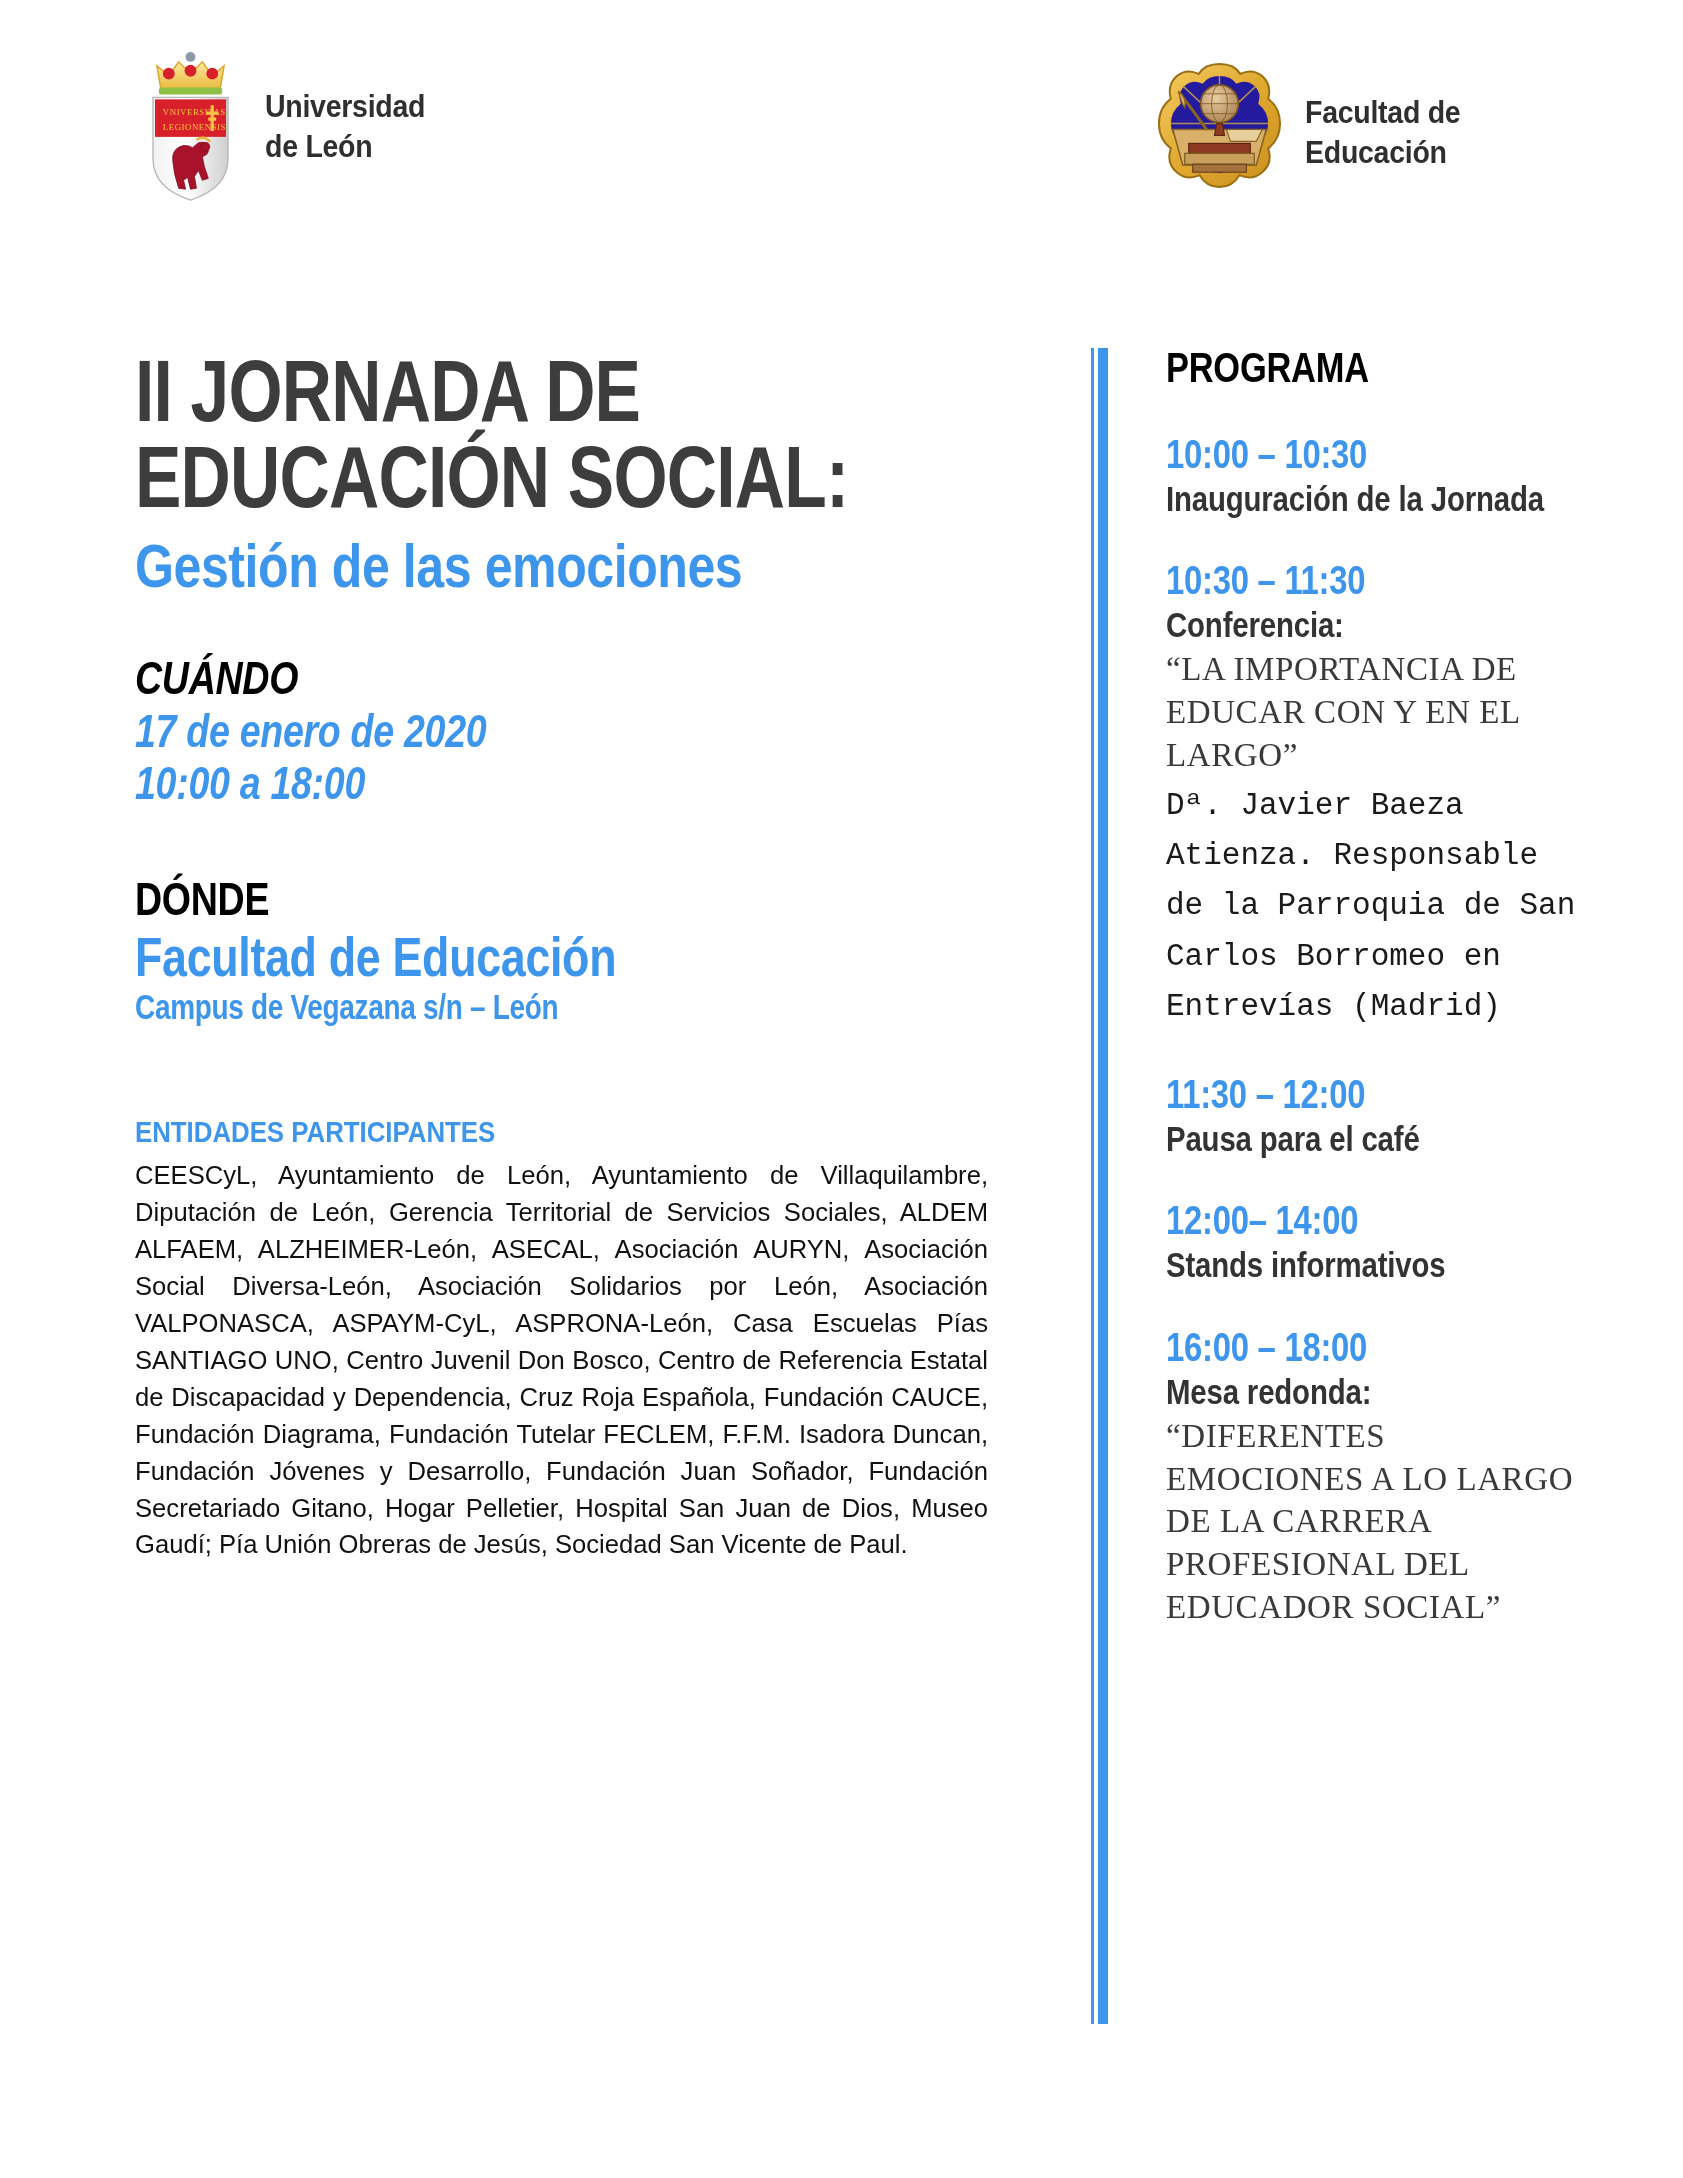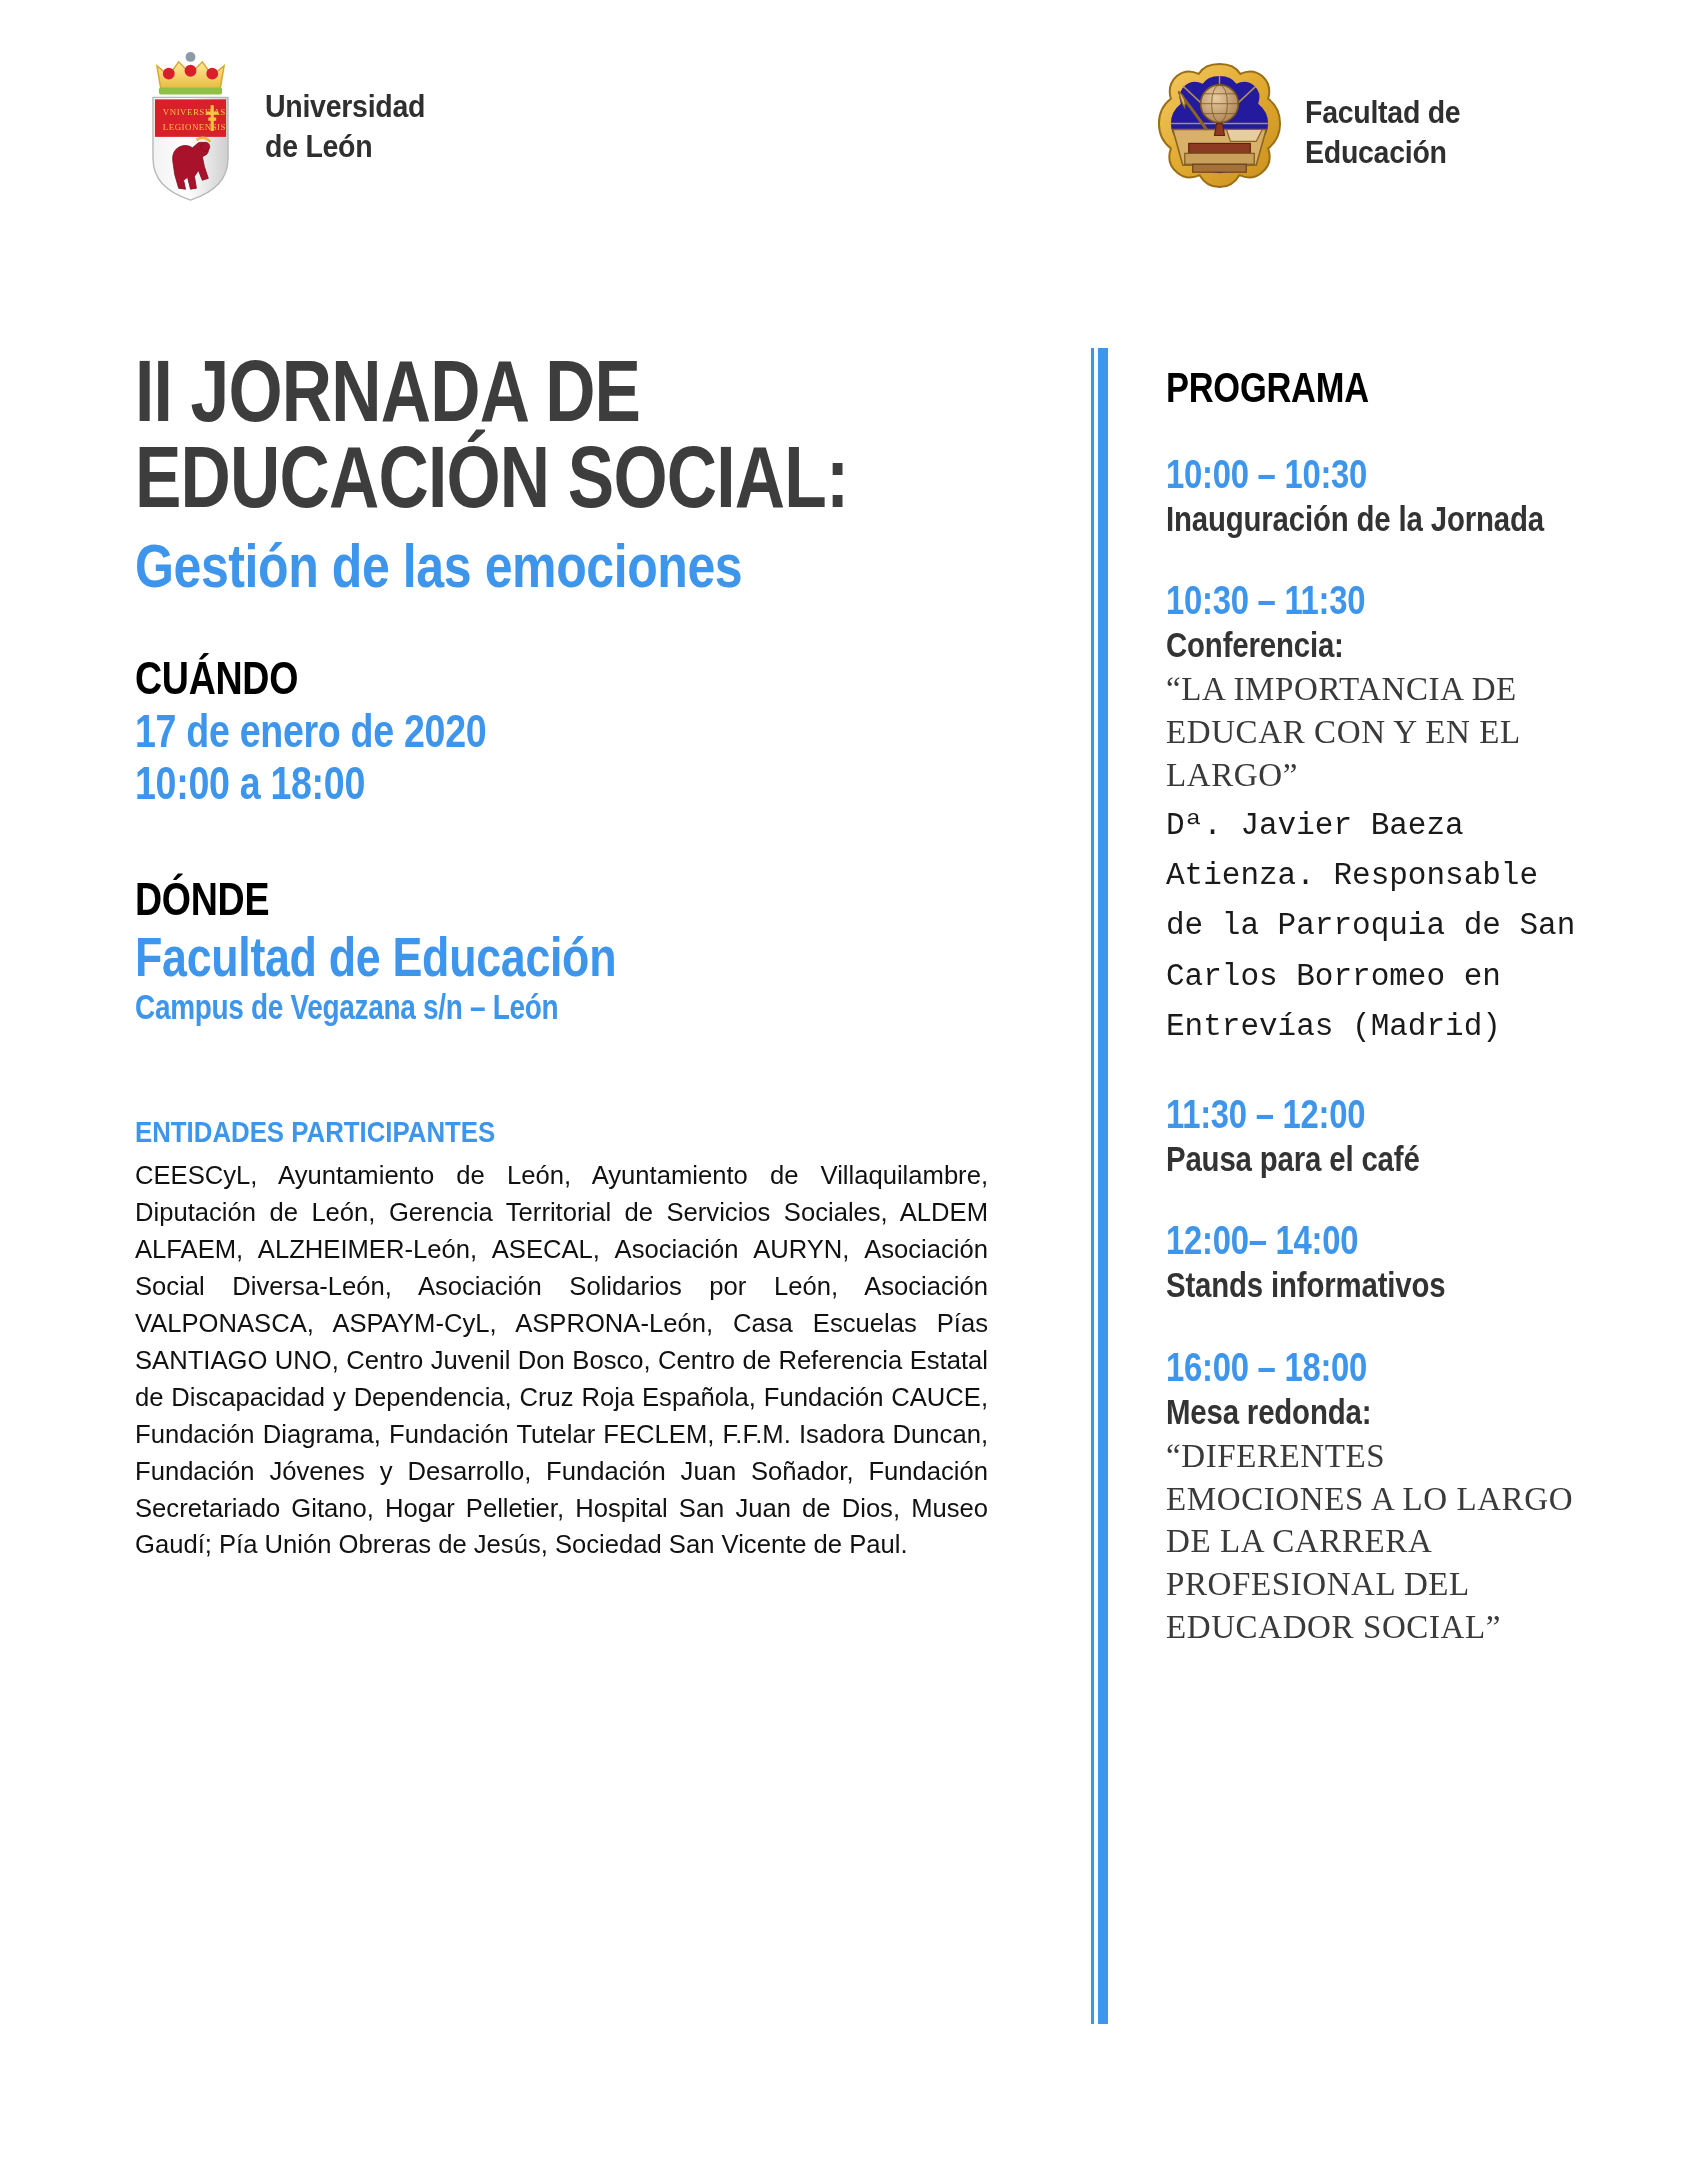--- a/index.html
+++ b/index.html
@@ -82,21 +82,21 @@
     transform-origin: left top;
     white-space: nowrap;
   }
   .sec-value.big {
     font-size: 56px;
   }
   .sec-value.small {
     font-size: 35px;
   }
 
-  .block-cuando { margin-top: 51px; }
+  .block-cuando { margin-top: 51px; font-style: italic; }
   .block-donde { margin-top: 63px; }
 
   .entities-head {
     font-family: "Liberation Sans Narrow", "Liberation Sans", sans-serif;
     font-weight: bold;
     font-size: 30px;
     color: #3d95ec;
     letter-spacing: 0px;
     transform: scaleX(0.86);
     transform-origin: left top;
@@ -115,21 +115,21 @@
     transform-origin: left top;
     hyphens: none;
   }
 
   
   .divider { position: absolute; left: 1091px; top: 348px; height: 1676px; }
   .divider .thin { position: absolute; left: 0;  top: 0; width: 3px;  height: 100%; background: #3d95ec; }
   .divider .thick{ position: absolute; left: 7px; top: 0; width: 10px; height: 100%; background: #3d95ec; }
 
   
-  .right-col { position: absolute; left: 1166px; top: 364px; width: 416px; }
+  .right-col { position: absolute; left: 1166px; top: 344px; width: 416px; }
 
   .programa-head {
     font-family: "Liberation Sans Narrow", "Liberation Sans", sans-serif;
     font-weight: bold;
     font-size: 42px;
     color: #000000;
     letter-spacing: -0.3px;
     transform: scaleX(0.82);
     transform-origin: left top;
     white-space: nowrap;

